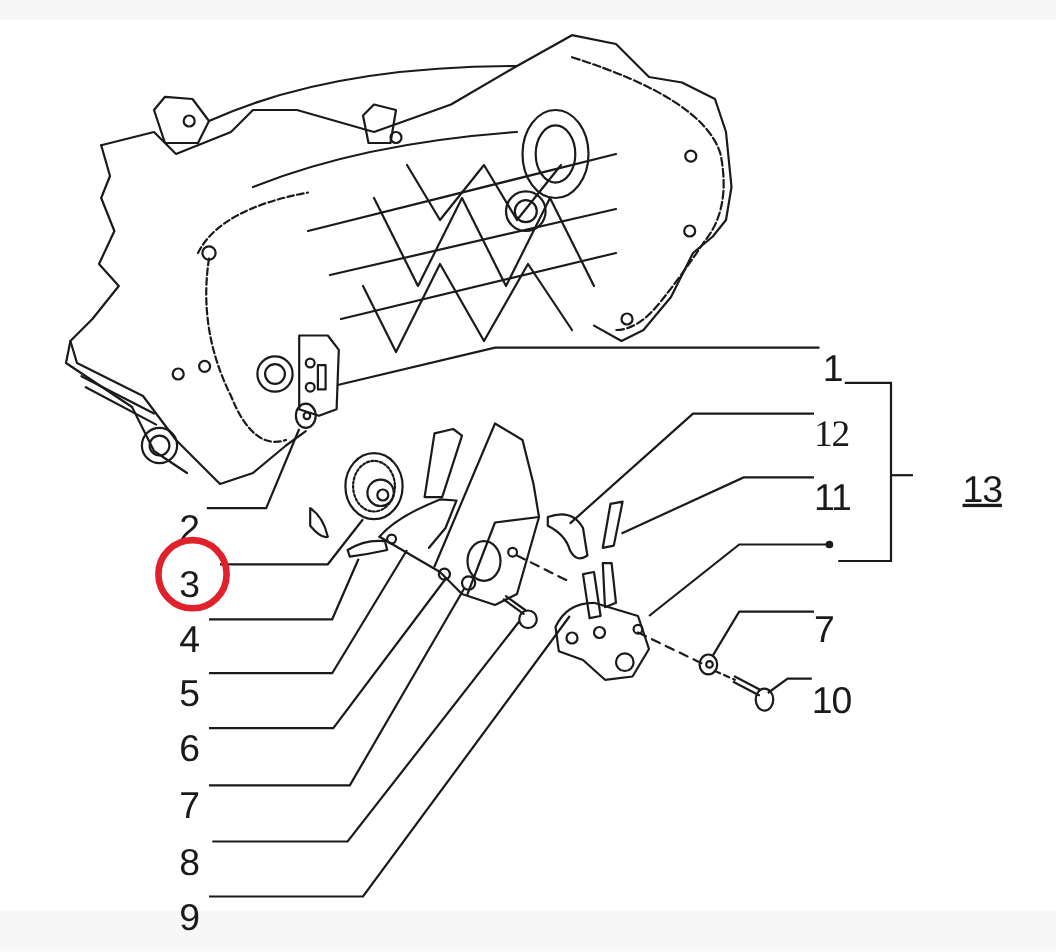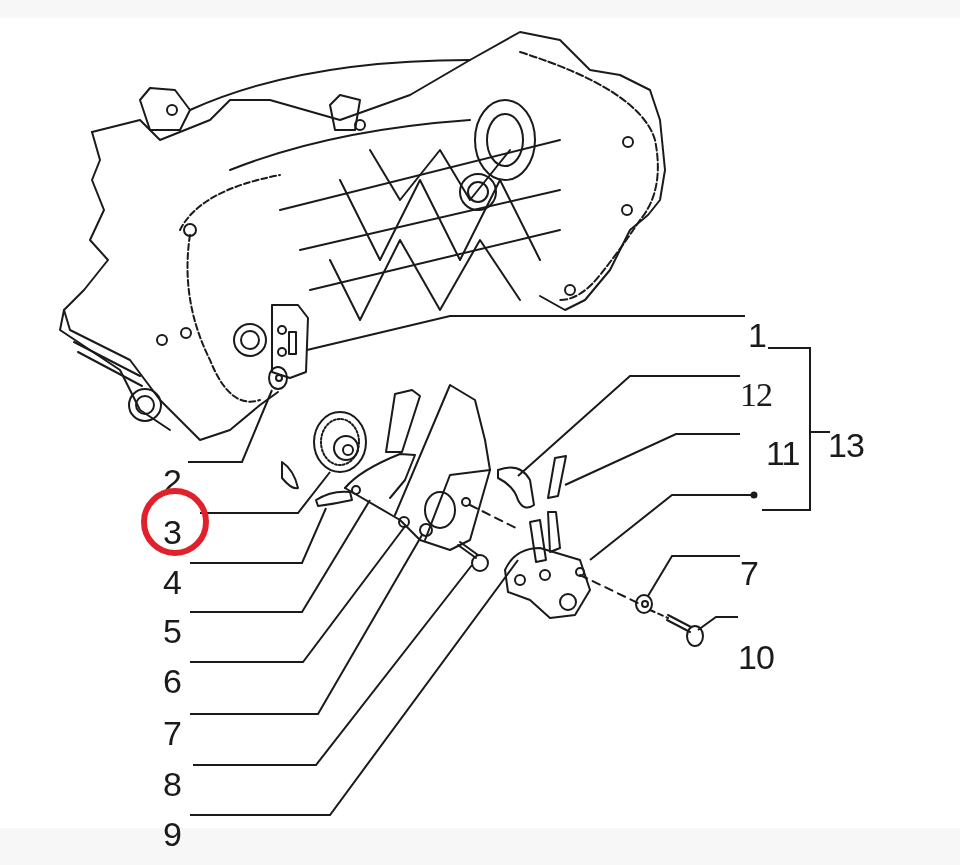--- a/index.html
+++ b/index.html
@@ -165,27 +165,27 @@
       <polyline points="193,765 316,765 472,565"></polyline>
       <polyline points="190,815 330,815 518,560"></polyline>
 
       <polyline points="648,596 672,556 740,556"></polyline>
       <polyline points="698,630 716,617 738,617"></polyline>
     </g>
   </svg>
 
   <span class="callout" style="left:748px; top:300px;">1</span>
   <span class="callout" style="left:740px; top:360px;font-family:Liberation Serif, serif;">12</span>
-  <span class="callout" style="left:740px; top:418px;margin-left:26px;">11</span>
-  <span class="callout" style="left:828px; top:410px;">13</span>
+  <span class="callout" style="left:740px; top:418px;">11</span>
+  <span class="callout" style="left:875px; top:410px;text-decoration:underline;">13</span>
   <span class="callout" style="left:163px; top:446px;">2</span>
   <span class="callout" style="left:163px; top:497px;">3</span>
   <span class="callout" style="left:163px; top:547px;">4</span>
   <span class="callout" style="left:163px; top:596px;">5</span>
   <span class="callout" style="left:163px; top:646px;">6</span>
   <span class="callout" style="left:163px; top:698px;">7</span>
   <span class="callout" style="left:163px; top:749px;">8</span>
   <span class="callout" style="left:163px; top:799px;">9</span>
   <span class="callout" style="left:740px; top:538px;">7</span>
-  <span class="callout" style="left:738px; top:622px;">10</span>
+  <span class="callout" style="left:738px; top:602px;">10</span>
 
   <div class="ring" style="left:141px; top:470px; width:68px; height:68px; border:6px solid #e0202a;"></div>
 </div>
 
 </body></html>

